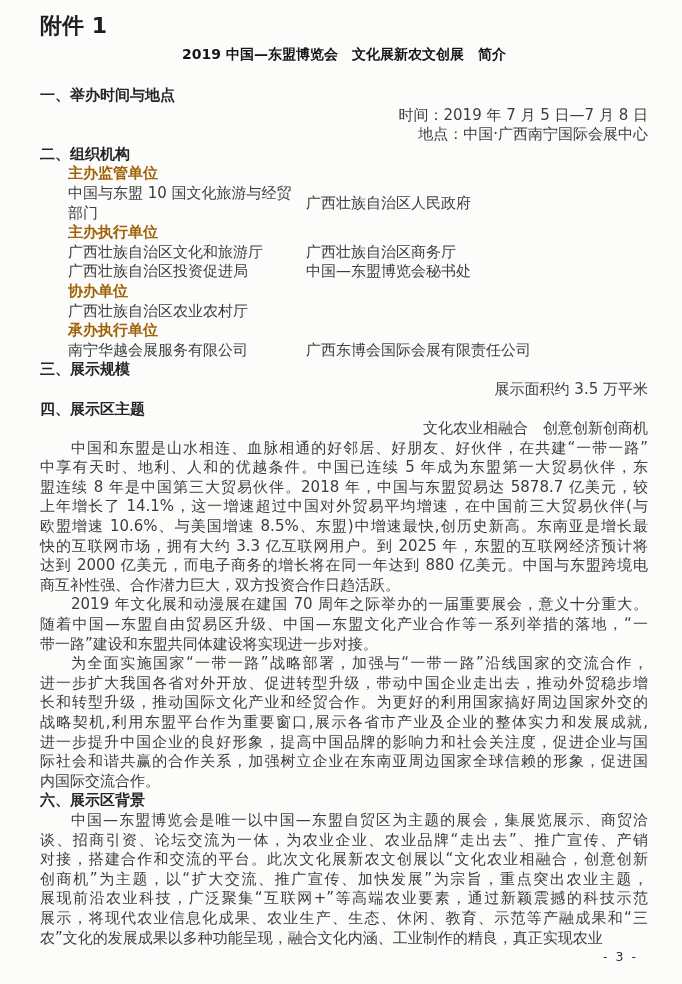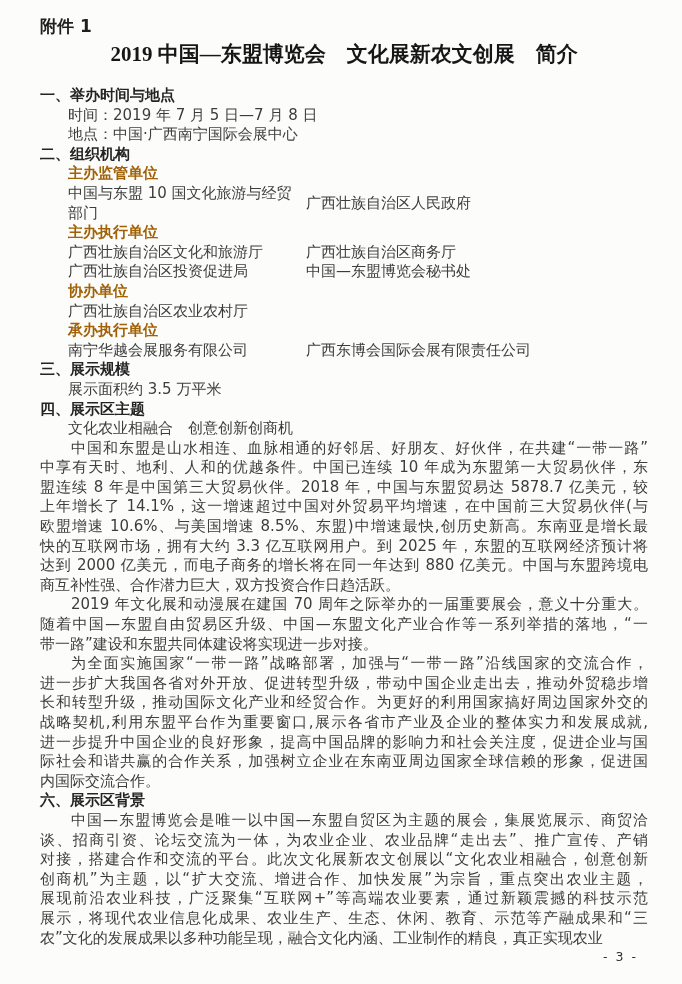--- a/index.html
+++ b/index.html
@@ -9,51 +9,51 @@
     height: 984px;
     margin: 0 auto;
     background: #fcfcfb;
     box-sizing: border-box;
     padding: 16px 34px 0 40px;
     font-family: "DejaVu Sans", sans-serif;
     color: #3d3d3d;
     overflow: hidden;
   }
   .attachment {
-    font-size: 17px;
+    font-size: 22px;
     font-weight: bold;
     color: #1f1f1f;
     line-height: 20px;
   }
   .title {
     margin-top: 5px;
     text-align: center;
-    font-size: 21px;
+    font-size: 14px;
     font-weight: bold;
     color: #161616;
     line-height: 26px;
     white-space: nowrap;
-    font-family: Liberation Serif, serif;
   }
   .doc-body {
     margin-top: 19px;
     font-size: 15px;
     line-height: 19.6px;
   }
   .heading {
     font-weight: bold;
     color: #242424;
   }
   .subheading {
     font-weight: bold;
     color: #a16207;
     padding-left: 28px;
   }
   .line {
     padding-left: 28px;
+    text-align: right;
   }
   .cols {
     padding-left: 28px;
     display: flex;
     align-items: center;
   }
   .col-left { width: 238px; flex: 0 0 238px; }
   .col-right { flex: 1; }
   .paraline {
     text-align: justify;
@@ -103,21 +103,21 @@
       <div class="cols">
         <span class="col-left">南宁华越会展服务有限公司</span>
         <span class="col-right">广西东博会国际会展有限责任公司</span>
       </div>
       <div class="heading">三、展示规模</div>
       <div class="line">展示面积约 3.5 万平米</div>
       <div class="heading">四、展示区主题</div>
       <div class="line">文化农业相融合　创意创新创商机</div>
       <div class="para">
         <div class="paraline first">中国和东盟是山水相连、血脉相通的好邻居、好朋友、好伙伴，在共建“一带一路”</div>
-        <div class="paraline">中享有天时、地利、人和的优越条件。中国已连续 10 年成为东盟第一大贸易伙伴，东</div>
+        <div class="paraline">中享有天时、地利、人和的优越条件。中国已连续 5 年成为东盟第一大贸易伙伴，东</div>
         <div class="paraline">盟连续 8 年是中国第三大贸易伙伴。2018 年，中国与东盟贸易达 5878.7 亿美元，较</div>
         <div class="paraline">上年增长了 14.1%，这一增速超过中国对外贸易平均增速，在中国前三大贸易伙伴(与</div>
         <div class="paraline">欧盟增速 10.6%、与美国增速 8.5%、东盟)中增速最快,创历史新高。东南亚是增长最</div>
         <div class="paraline">快的互联网市场，拥有大约 3.3 亿互联网用户。到 2025 年，东盟的互联网经济预计将</div>
         <div class="paraline">达到 2000 亿美元，而电子商务的增长将在同一年达到 880 亿美元。中国与东盟跨境电</div>
         <div class="paraline last">商互补性强、合作潜力巨大，双方投资合作日趋活跃。</div>
       </div>
       <div class="para">
         <div class="paraline first">2019 年文化展和动漫展在建国 70 周年之际举办的一届重要展会，意义十分重大。</div>
         <div class="paraline">随着中国—东盟自由贸易区升级、中国—东盟文化产业合作等一系列举措的落地，“一</div>
@@ -130,20 +130,20 @@
         <div class="paraline">战略契机,利用东盟平台作为重要窗口,展示各省市产业及企业的整体实力和发展成就,</div>
         <div class="paraline">进一步提升中国企业的良好形象，提高中国品牌的影响力和社会关注度，促进企业与国</div>
         <div class="paraline">际社会和谐共赢的合作关系，加强树立企业在东南亚周边国家全球信赖的形象，促进国</div>
         <div class="paraline last">内国际交流合作。</div>
       </div>
       <div class="heading">六、展示区背景</div>
       <div class="para">
         <div class="paraline first">中国—东盟博览会是唯一以中国—东盟自贸区为主题的展会，集展览展示、商贸洽</div>
         <div class="paraline">谈、招商引资、论坛交流为一体，为农业企业、农业品牌“走出去”、推广宣传、产销</div>
         <div class="paraline">对接，搭建合作和交流的平台。此次文化展新农文创展以“文化农业相融合，创意创新</div>
-        <div class="paraline">创商机”为主题，以“扩大交流、增进合作、加快发展”为宗旨，重点突出农业主题，</div>
+        <div class="paraline">创商机”为主题，以“扩大交流、推广宣传、加快发展”为宗旨，重点突出农业主题，</div>
         <div class="paraline">展现前沿农业科技，广泛聚集“互联网+”等高端农业要素，通过新颖震撼的科技示范</div>
         <div class="paraline">展示，将现代农业信息化成果、农业生产、生态、休闲、教育、示范等产融成果和“三</div>
         <div class="paraline last">农”文化的发展成果以多种功能呈现，融合文化内涵、工业制作的精良，真正实现农业</div>
       </div>
     </div>
   <div class="pageno">- 3 -</div>
 </div>
 
 </body></html>

